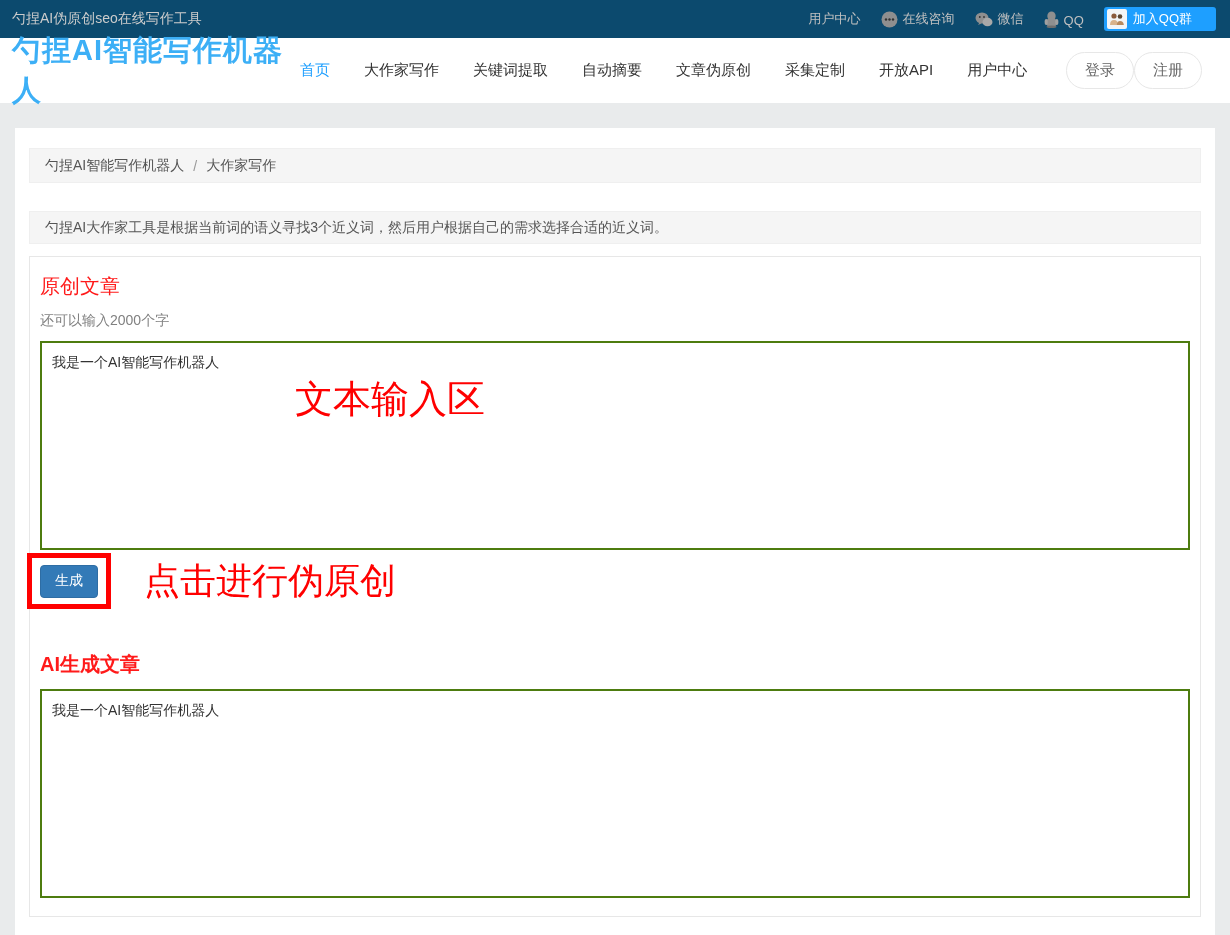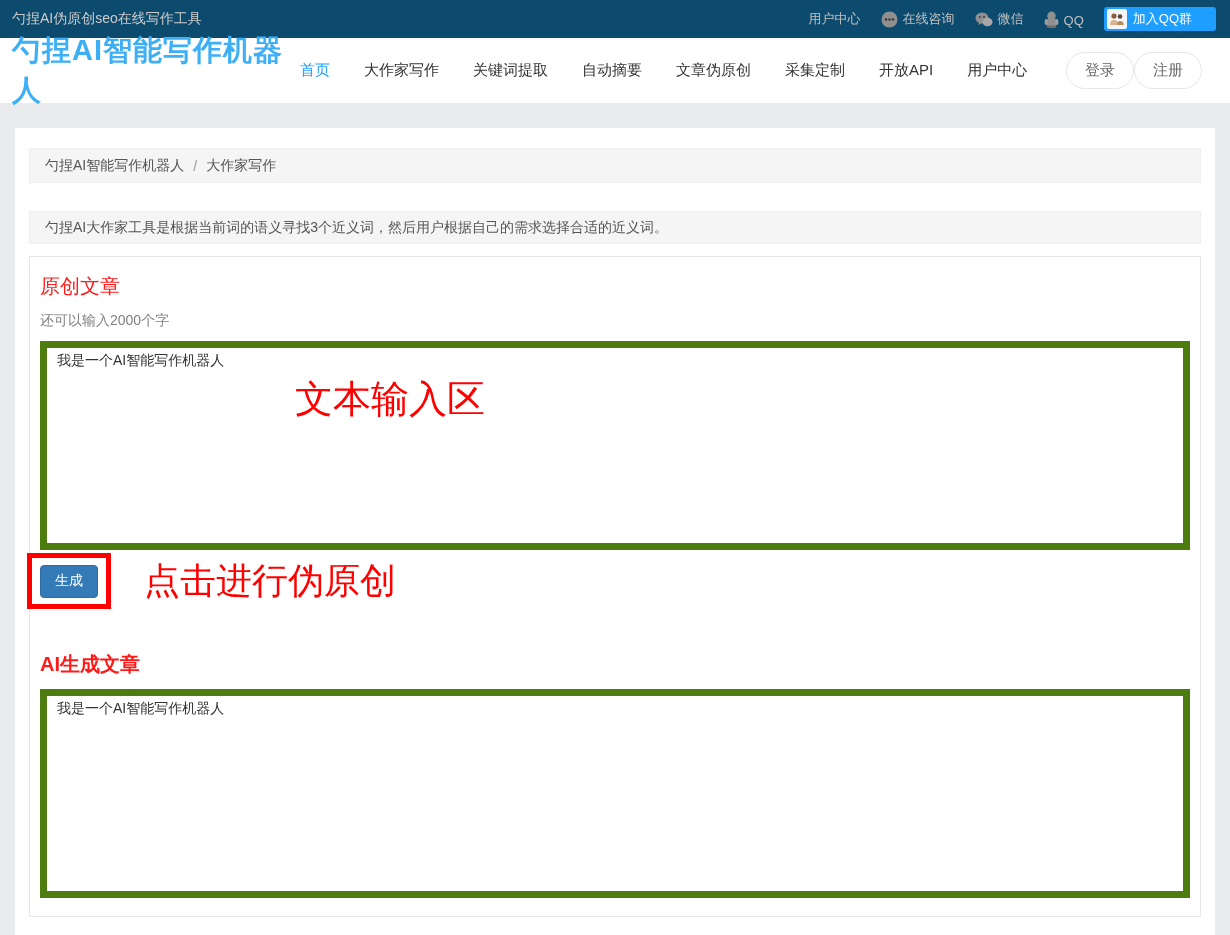--- a/index.html
+++ b/index.html
@@ -94,24 +94,24 @@
 
   .section-title {
     color: #ff1a1a; font-size: 20px; font-weight: normal;
     line-height: 26px; margin-bottom: 12px;
   }
   .char-hint { color: #808080; font-size: 14px; line-height: 18px; margin-bottom: 12px; }
 
   .ta-wrap { position: relative; }
   textarea.doc-area {
     width: 100%; height: 209px; resize: none;
-    border: 7px solid #4d7c0f; background: #fff;
+    border: 2px solid #4d7c0f; background: #fff;
     font-family: "Liberation Sans", "DejaVu Sans", sans-serif;
     font-size: 14px; color: #333; line-height: 20px;
-    padding: 2px 10px; outline: none; display: block;
+    padding: 9px 10px; outline: none; display: block;
   }
 
   
   .annotation {
     position: absolute; color: #ff0000;
     font-family: "Liberation Serif", "DejaVu Serif", serif;
     pointer-events: none; white-space: nowrap;
   }
   .anno-input-area { left: 255px; top: 33px; font-size: 38px; }
   .anno-generate { left: 104px; top: 4px; font-size: 36px; }

